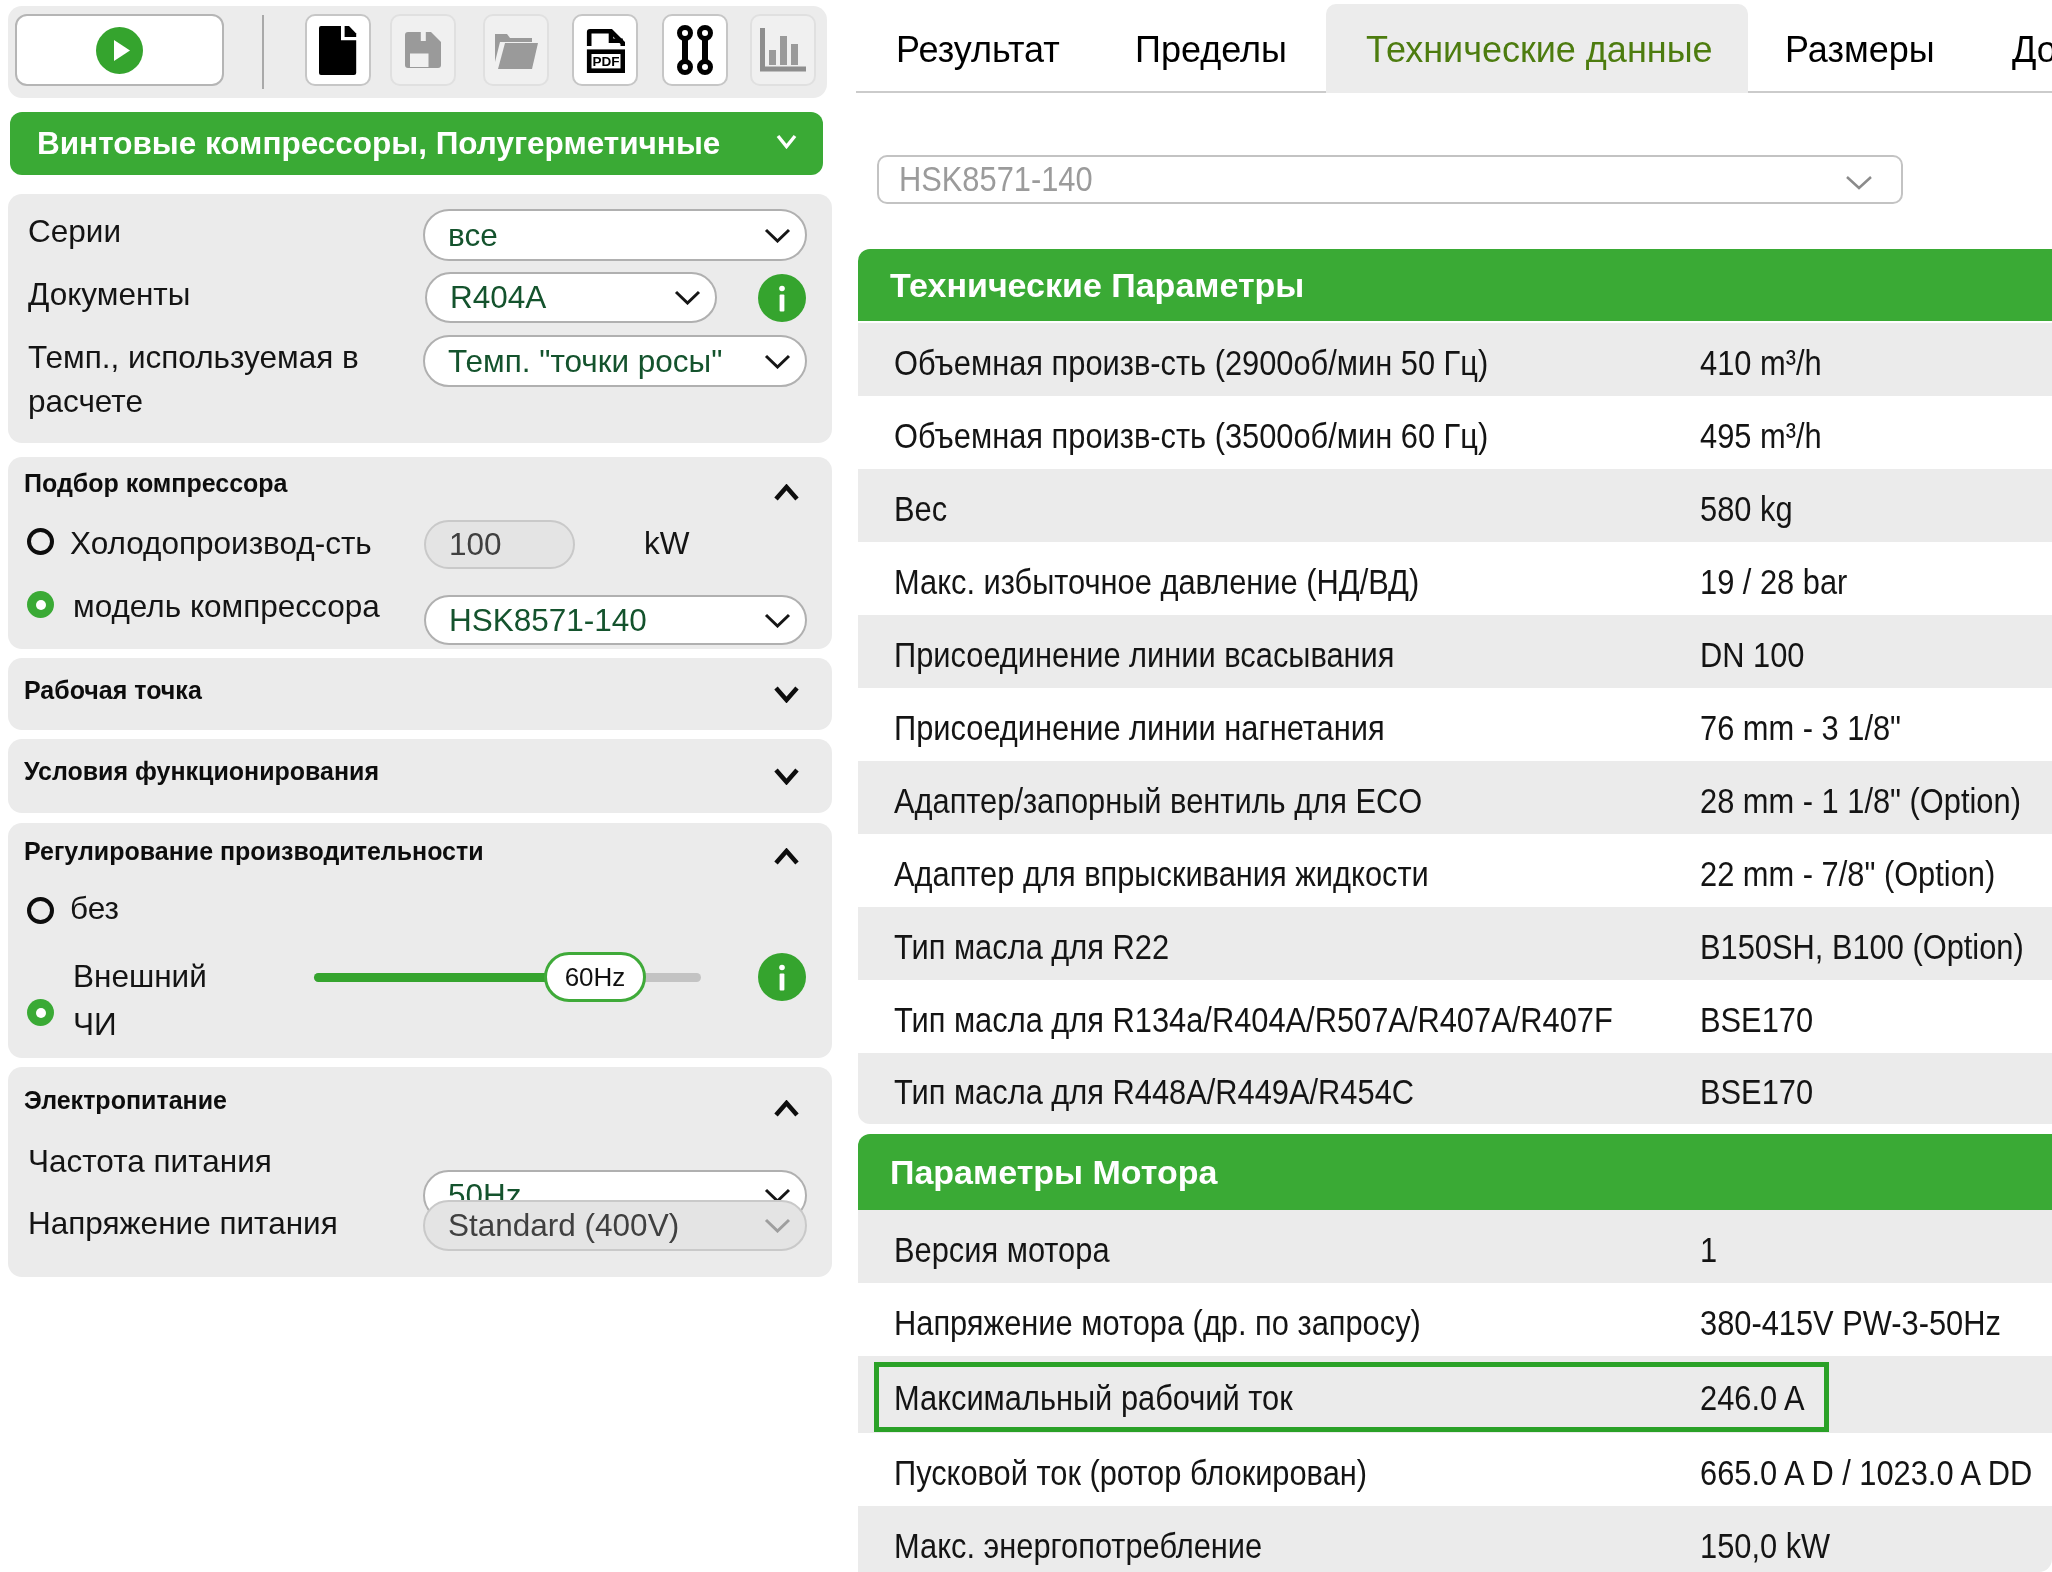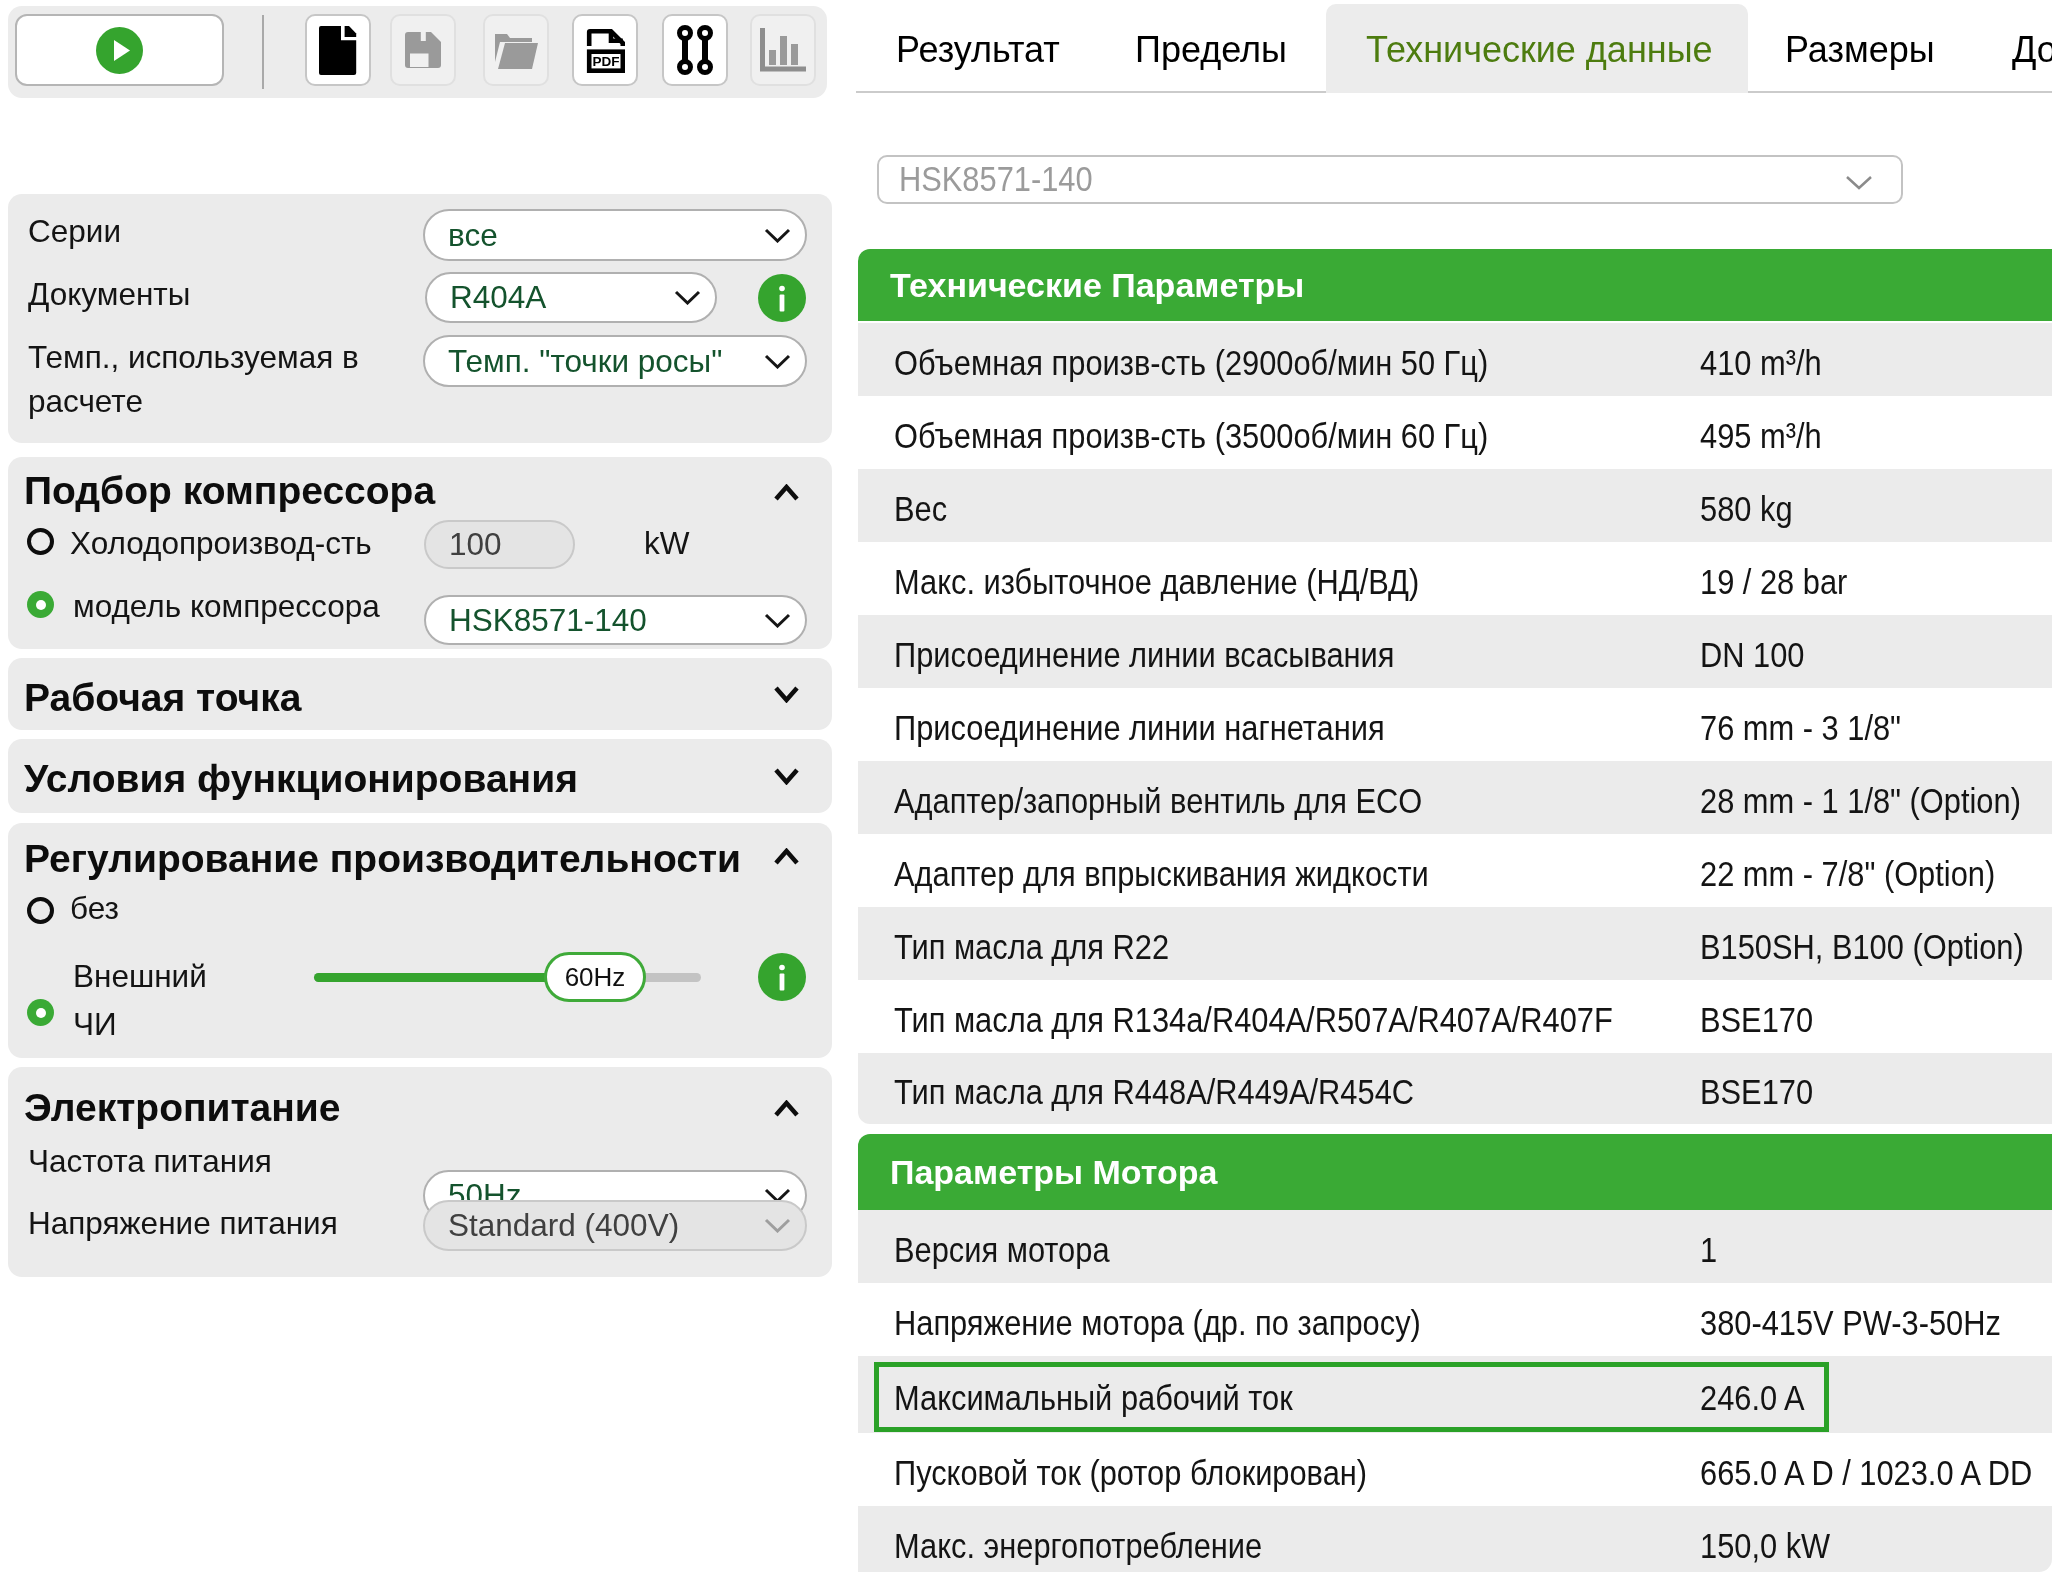--- a/index.html
+++ b/index.html
@@ -2,21 +2,21 @@
 <html><head>
 <meta charset="utf-8">
 <style>
   * { margin:0; padding:0; box-sizing:border-box; }
   html,body { width:2052px; height:1572px; background:#fff; overflow:hidden;
     font-family:"Liberation Sans", sans-serif; color:#111; }
   #page { position:relative; width:2052px; height:1572px; overflow:hidden;border-radius:13px; }
   .abs { position:absolute; }
   .card { position:absolute; left:8px; width:824px; background:#ebebeb; border-radius:14px; }
   .lbl { position:absolute; font-size:31.5px; color:#141414; white-space:nowrap; }
-  .hdr { position:absolute; left:24px; font-size:39px; font-weight:bold; color:#0d0d0d; white-space:nowrap; }
+  .hdr { position:absolute; left:24px; font-size:25px; font-weight:bold; color:#0d0d0d; white-space:nowrap; }
   .sel { position:absolute; background:#fff; border:2px solid #b0b0b0; border-radius:26px;
          display:flex; align-items:center; font-size:31.5px; color:#14532d; padding-left:23px; }
   .sel.dis { background:#e4e4e4; border-color:#c9c9c9; color:#404040; }
   .sel .chev { position:absolute; right:14px; }
   .radio { position:absolute; width:27px; height:27px; border-radius:50%; }
   .radio.off { border:4.5px solid #0d0d0d; }
   .radio.on { background:#3aaa35; }
   .radio.on::after { content:""; position:absolute; left:8.5px; top:8.5px; width:10px; height:10px;
                      border-radius:50%; background:#fff; }
   .info { position:absolute; width:48px; height:48px; border-radius:50%; background:#35a42e;
@@ -84,20 +84,26 @@
   </div>
   <div class="abs" style="left:750px;top:14px;width:66px;height:72px;background:#f0f0f0;border:2px solid #e0e0e0;border-radius:10px;display:flex;align-items:center;justify-content:center;">
     <svg width="46" height="44" viewBox="0 0 46 44">
       <path d="M2.5 0 L2.5 41 L46 41" fill="none" stroke="#8e8e8e" stroke-width="5"></path>
       <rect x="9" y="22" width="7" height="15" fill="#9a9a9a"></rect>
       <rect x="20" y="8" width="7" height="29" fill="#9a9a9a"></rect>
       <rect x="31" y="16" width="7" height="21" fill="#9a9a9a"></rect>
     </svg>
   </div>
 
+  <div class="abs" style="left:10px;top:112px;width:813px;height:63px;background:#3aaa35;border-radius:12px;display:flex;align-items:center;">
+    <span style="font-size:31.5px;font-weight:bold;color:#fff;padding-left:27px;">Винтовые компрессоры, Полугерметичные</span>
+    <svg class="abs" style="right:26px;top:22px;" width="21" height="15" viewBox="0 0 21 15">
+      <path d="M2 2 L10.5 12.5 L19 2" fill="none" stroke="#fff" stroke-width="3.4"></path>
+    </svg>
+  </div>
 
   <div class="card" style="top:194px;height:249px;"></div>
   <div class="lbl" style="left:28px;top:213px;">Серии</div>
   <div class="sel" style="left:423px;top:209px;width:384px;height:52px;">все
     <svg class="chev" width="27" height="15" viewBox="0 0 27 15">
         <path d="M2 2 L13.5 13 L25 2" fill="none" stroke="#161616" stroke-width="3"></path>
       </svg>
   </div>
   <div class="lbl" style="left:28px;top:276px;">Документы</div>
   <div class="sel" style="left:425px;top:272px;width:292px;height:51px;">R404A

